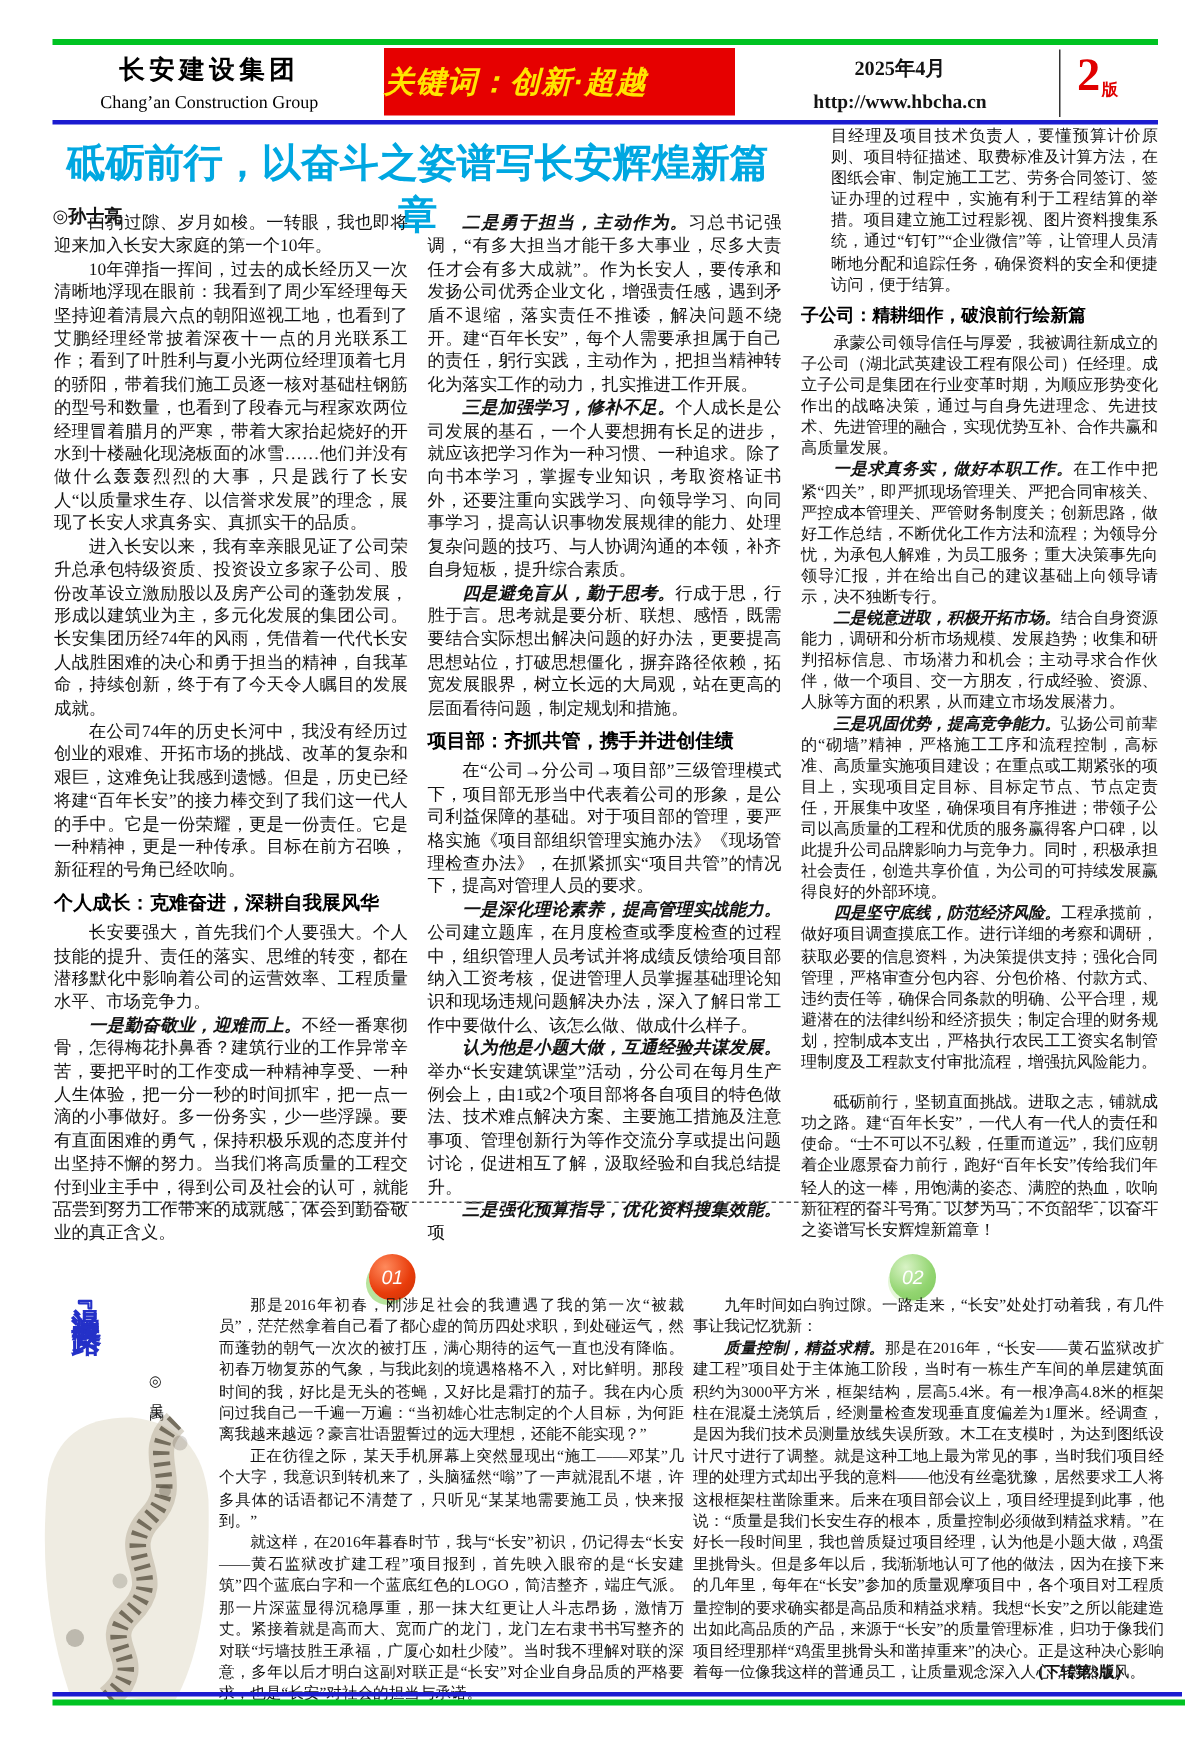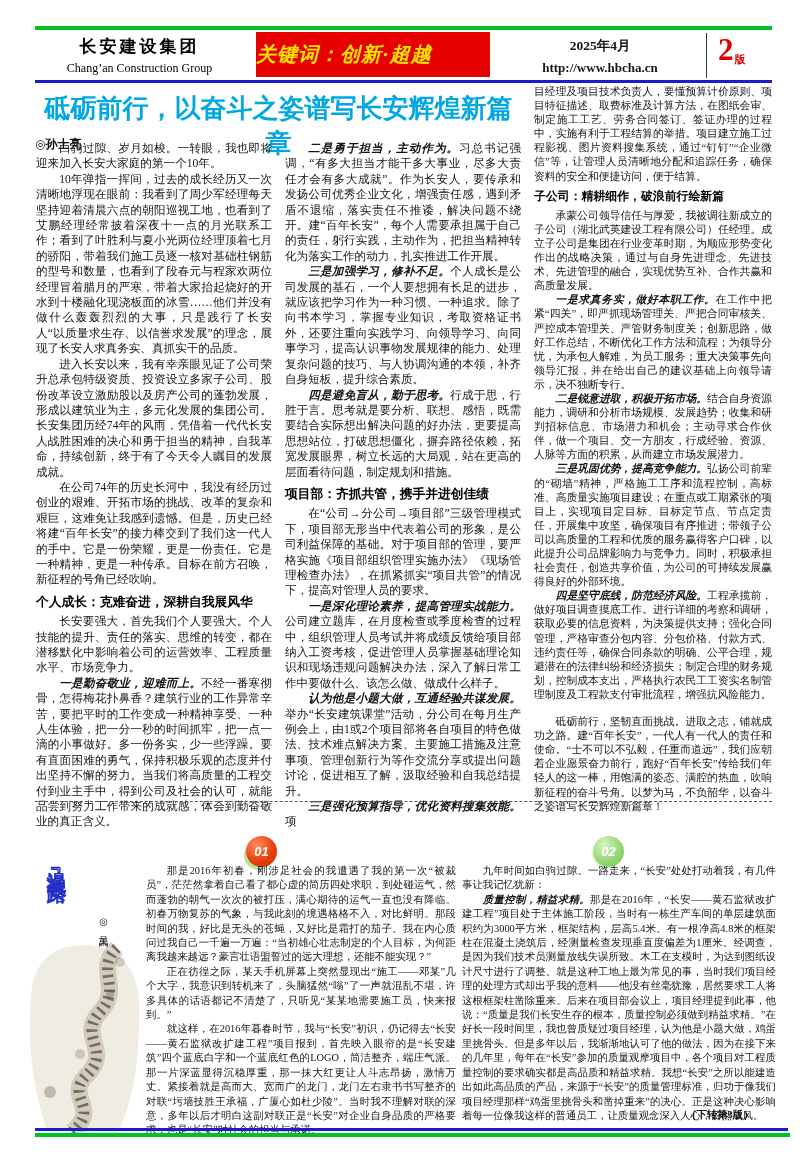--- a/index.html
+++ b/index.html
@@ -35,32 +35,32 @@
   .col{position:absolute;text-align:justify;}
   .colT{font-size:11.6px;line-height:15.4px;}
   .colThree{font-size:10.8px;line-height:14.1px;}
   .colB{font-size:10.4px;line-height:14.4px;}
   #col1{left:36px;top:141px;width:236px;}
   #col2{left:285px;top:141px;width:236px;}
   #col3{left:534px;top:84px;width:238px;}
   #colA{left:146px;top:864px;width:310px;}
   #colBm{left:462px;top:864px;width:314px;}
   .col p{margin:0;text-indent:2em;}
-  .col p.cont{text-indent:0;}
+  .col p.cont{text-indent:0;margin-left:20px;}
   .col p.gap{margin-top:13px;}
   .col h3.sub{margin:6px 0 5px;text-align:left;text-indent:0;font-size:1.1em;
          font-family:"Liberation Sans","DejaVu Sans",sans-serif;font-weight:bold;color:#000;}
   .lead{font-weight:bold;font-style:italic;}
 
   .dashed{position:absolute;left:35px;top:801px;width:737px;border-top:1.6px dashed #555;}
 
   .badge{position:absolute;width:31px;height:31px;border-radius:50%;color:#fff;
          display:flex;align-items:center;justify-content:center;
          font-family:"Liberation Sans","DejaVu Sans",sans-serif;
-         font-size:13px;font-weight:bold;font-style:italic;}
+         font-size:13px;font-weight:normal;font-style:italic;}
   .badge.b01{left:246px;top:836px;background:radial-gradient(circle at 35% 28%,#ff8a5c,#e83c0b 58%,#c43104);
          box-shadow:-3px 4px 0 -1px #b7e49d;}
   .badge.b02{left:593px;top:836px;background:radial-gradient(circle at 35% 28%,#d9f3c6,#93d571 58%,#7cc75b);
          box-shadow:-2px 3px 0 -1px #e6f7da;}
 
   .vtitle{position:absolute;left:44px;top:856px;height:165px;writing-mode:vertical-rl;
           font-size:20px;font-weight:bold;color:#2431c8;letter-spacing:2px;
           font-family:"Liberation Serif","DejaVu Serif",serif;}
   .vauthor{position:absolute;left:96px;top:916px;writing-mode:vertical-rl;
           font-size:10px;color:#222;letter-spacing:1px;}

